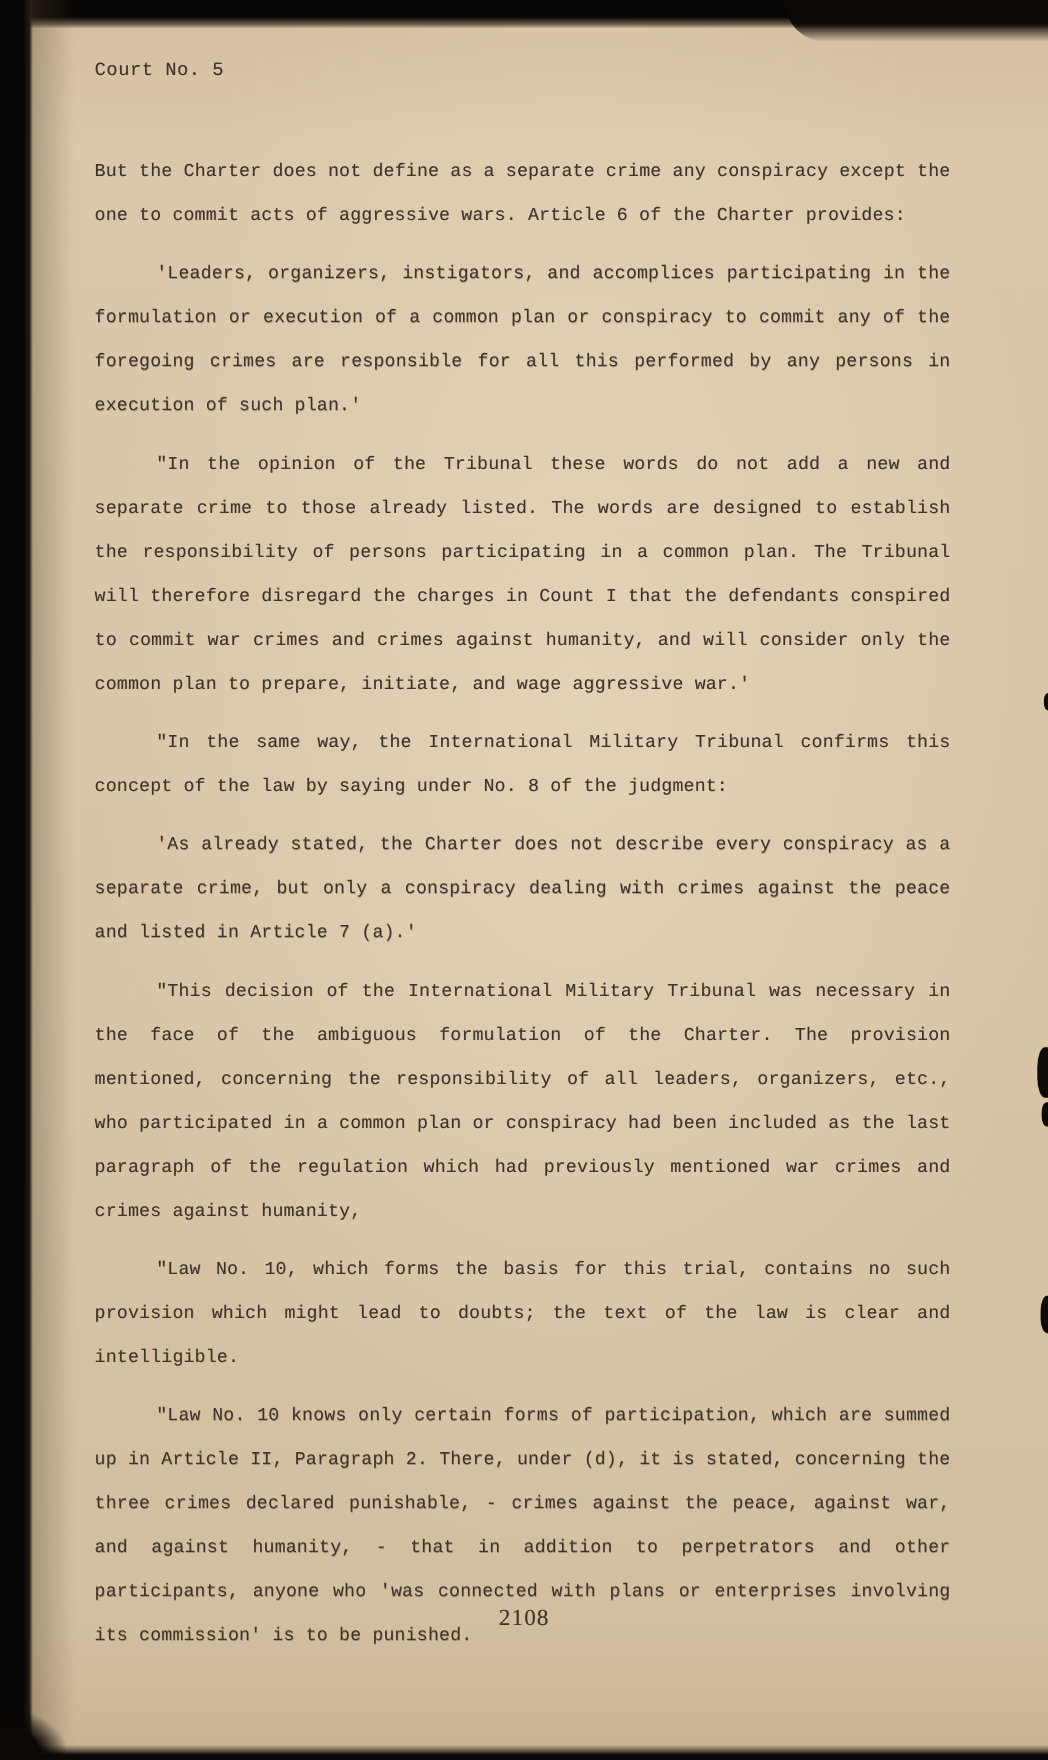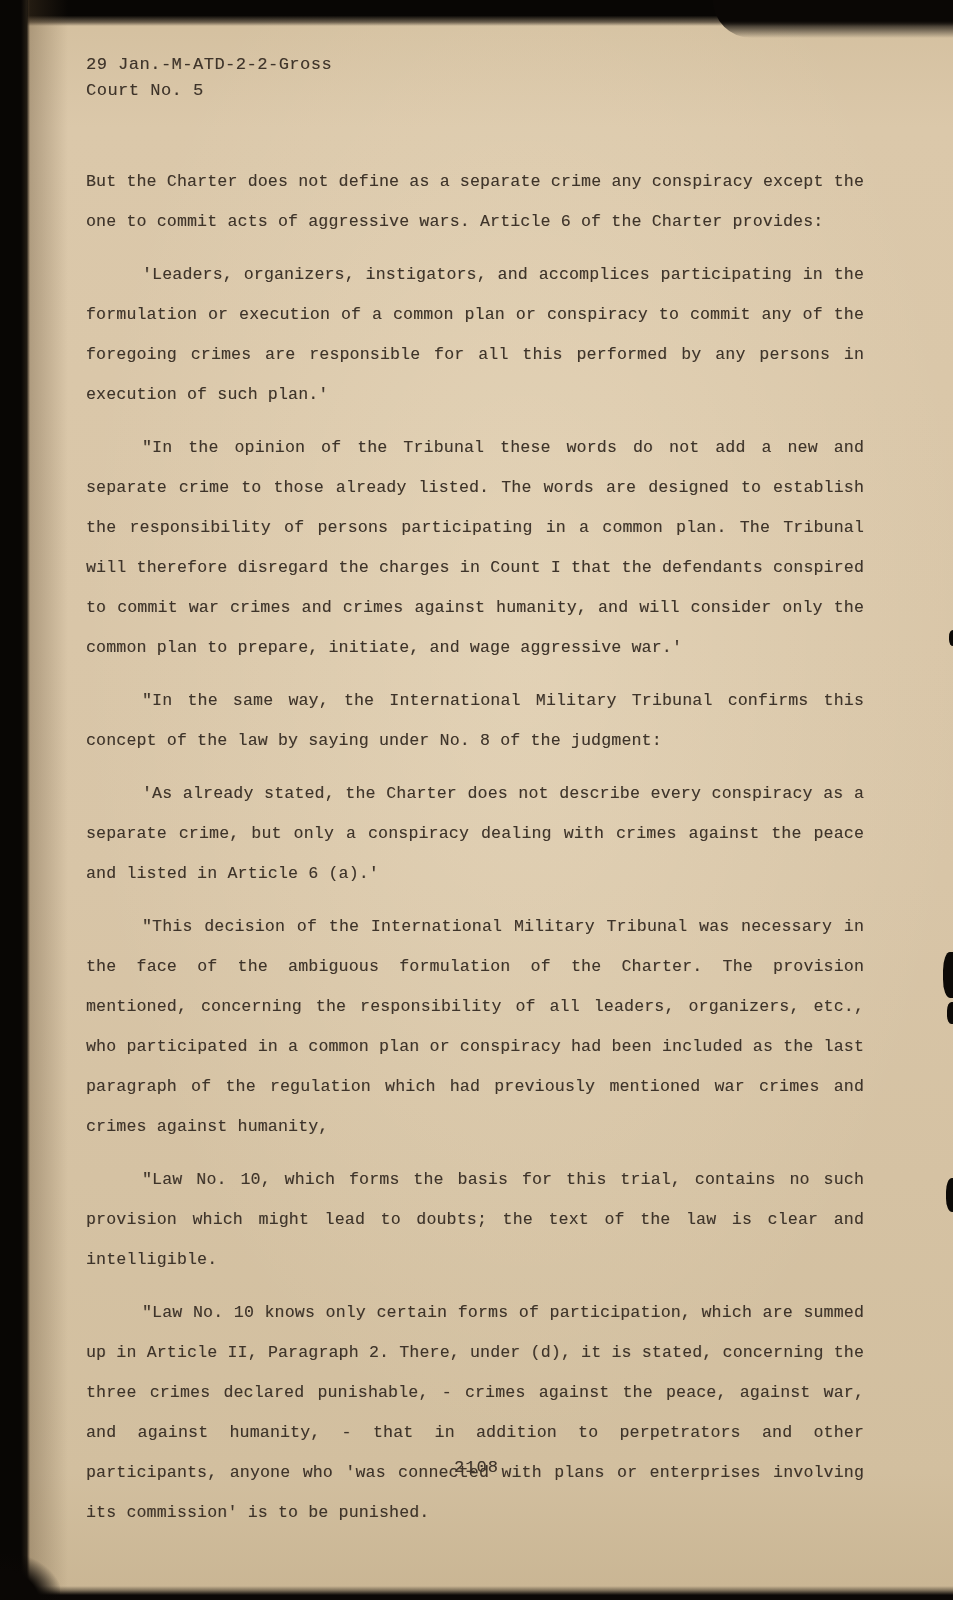--- a/index.html
+++ b/index.html
@@ -86,54 +86,54 @@
   .body-block p.indent {
     text-indent: 56px;
   }
   .page-number {
     position: absolute;
     left: 0;
     right: 0;
     top: 1458px;
     text-align: center;
     color: #3e342a;
-    font-size: 17px;
+    font-size: 21px;
     letter-spacing: 1px;
     text-shadow: 0.4px 0.4px 0.6px rgba(62,52,42,0.35);
+    font-family: Liberation Serif, serif;
   }
 </style>
 </head>
 <body>
 
 <div class="scan">
 
   <div class="edge-top"></div>
   <div class="edge-top-right"></div>
   <div class="edge-left"></div>
   <div class="left-shadow"></div>
   <div class="edge-bottom"></div>
   <div class="edge-bottom-left"></div>
   <div class="binding-mark mark-1"></div>
   <div class="binding-mark mark-2"></div>
   <div class="binding-mark mark-3"></div>
   <div class="binding-mark mark-4"></div>
 
   <div class="content">
     <div class="header-block">
-      <div>29 Jan.-M-ATD-2-2-Gross</div>
       <div>Court No. 5</div>
     </div>
 
     <div class="body-block" id="paragraphs">
 
     <p>But the Charter does not define as a separate crime any conspiracy except the one to commit acts of aggressive wars. Article 6 of the Charter provides:</p>
         <p class="indent">'Leaders, organizers, instigators, and accomplices participating in the formulation or execution of a common plan or conspiracy to commit any of the foregoing crimes are responsible for all this performed by any persons in execution of such plan.'</p>
         <p class="indent">"In the opinion of the Tribunal these words do not add a new and separate crime to those already listed. The words are designed to establish the responsibility of persons participating in a common plan. The Tribunal will therefore disregard the charges in Count I that the defendants conspired to commit war crimes and crimes against humanity, and will consider only the common plan to prepare, initiate, and wage aggressive war.'</p>
         <p class="indent">"In the same way, the International Military Tribunal confirms this concept of the law by saying under No. 8 of the judgment:</p>
-        <p class="indent">'As already stated, the Charter does not describe every conspiracy as a separate crime, but only a conspiracy dealing with crimes against the peace and listed in Article 6 (a).'</p>
+        <p class="indent">'As already stated, the Charter does not describe every conspiracy as a separate crime, but only a conspiracy dealing with crimes against the peace and listed in Article 7 (a).'</p>
         <p class="indent">"This decision of the International Military Tribunal was necessary in the face of the ambiguous formulation of the Charter. The provision mentioned, concerning the responsibility of all leaders, organizers, etc., who participated in a common plan or conspiracy had been included as the last paragraph of the regulation which had previously mentioned war crimes and crimes against humanity,</p>
         <p class="indent">"Law No. 10, which forms the basis for this trial, contains no such provision which might lead to doubts; the text of the law is clear and intelligible.</p>
         <p class="indent">"Law No. 10 knows only certain forms of participation, which are summed up in Article II, Paragraph 2. There, under (d), it is stated, concerning the three crimes declared punishable, - crimes against the peace, against war, and against humanity, - that in addition to perpetrators and other participants, anyone who 'was connected with plans or enterprises involving its commission' is to be punished.</p>
       </div>
   </div>
 
   <div class="page-number">2108</div>
 
 </div>
 

